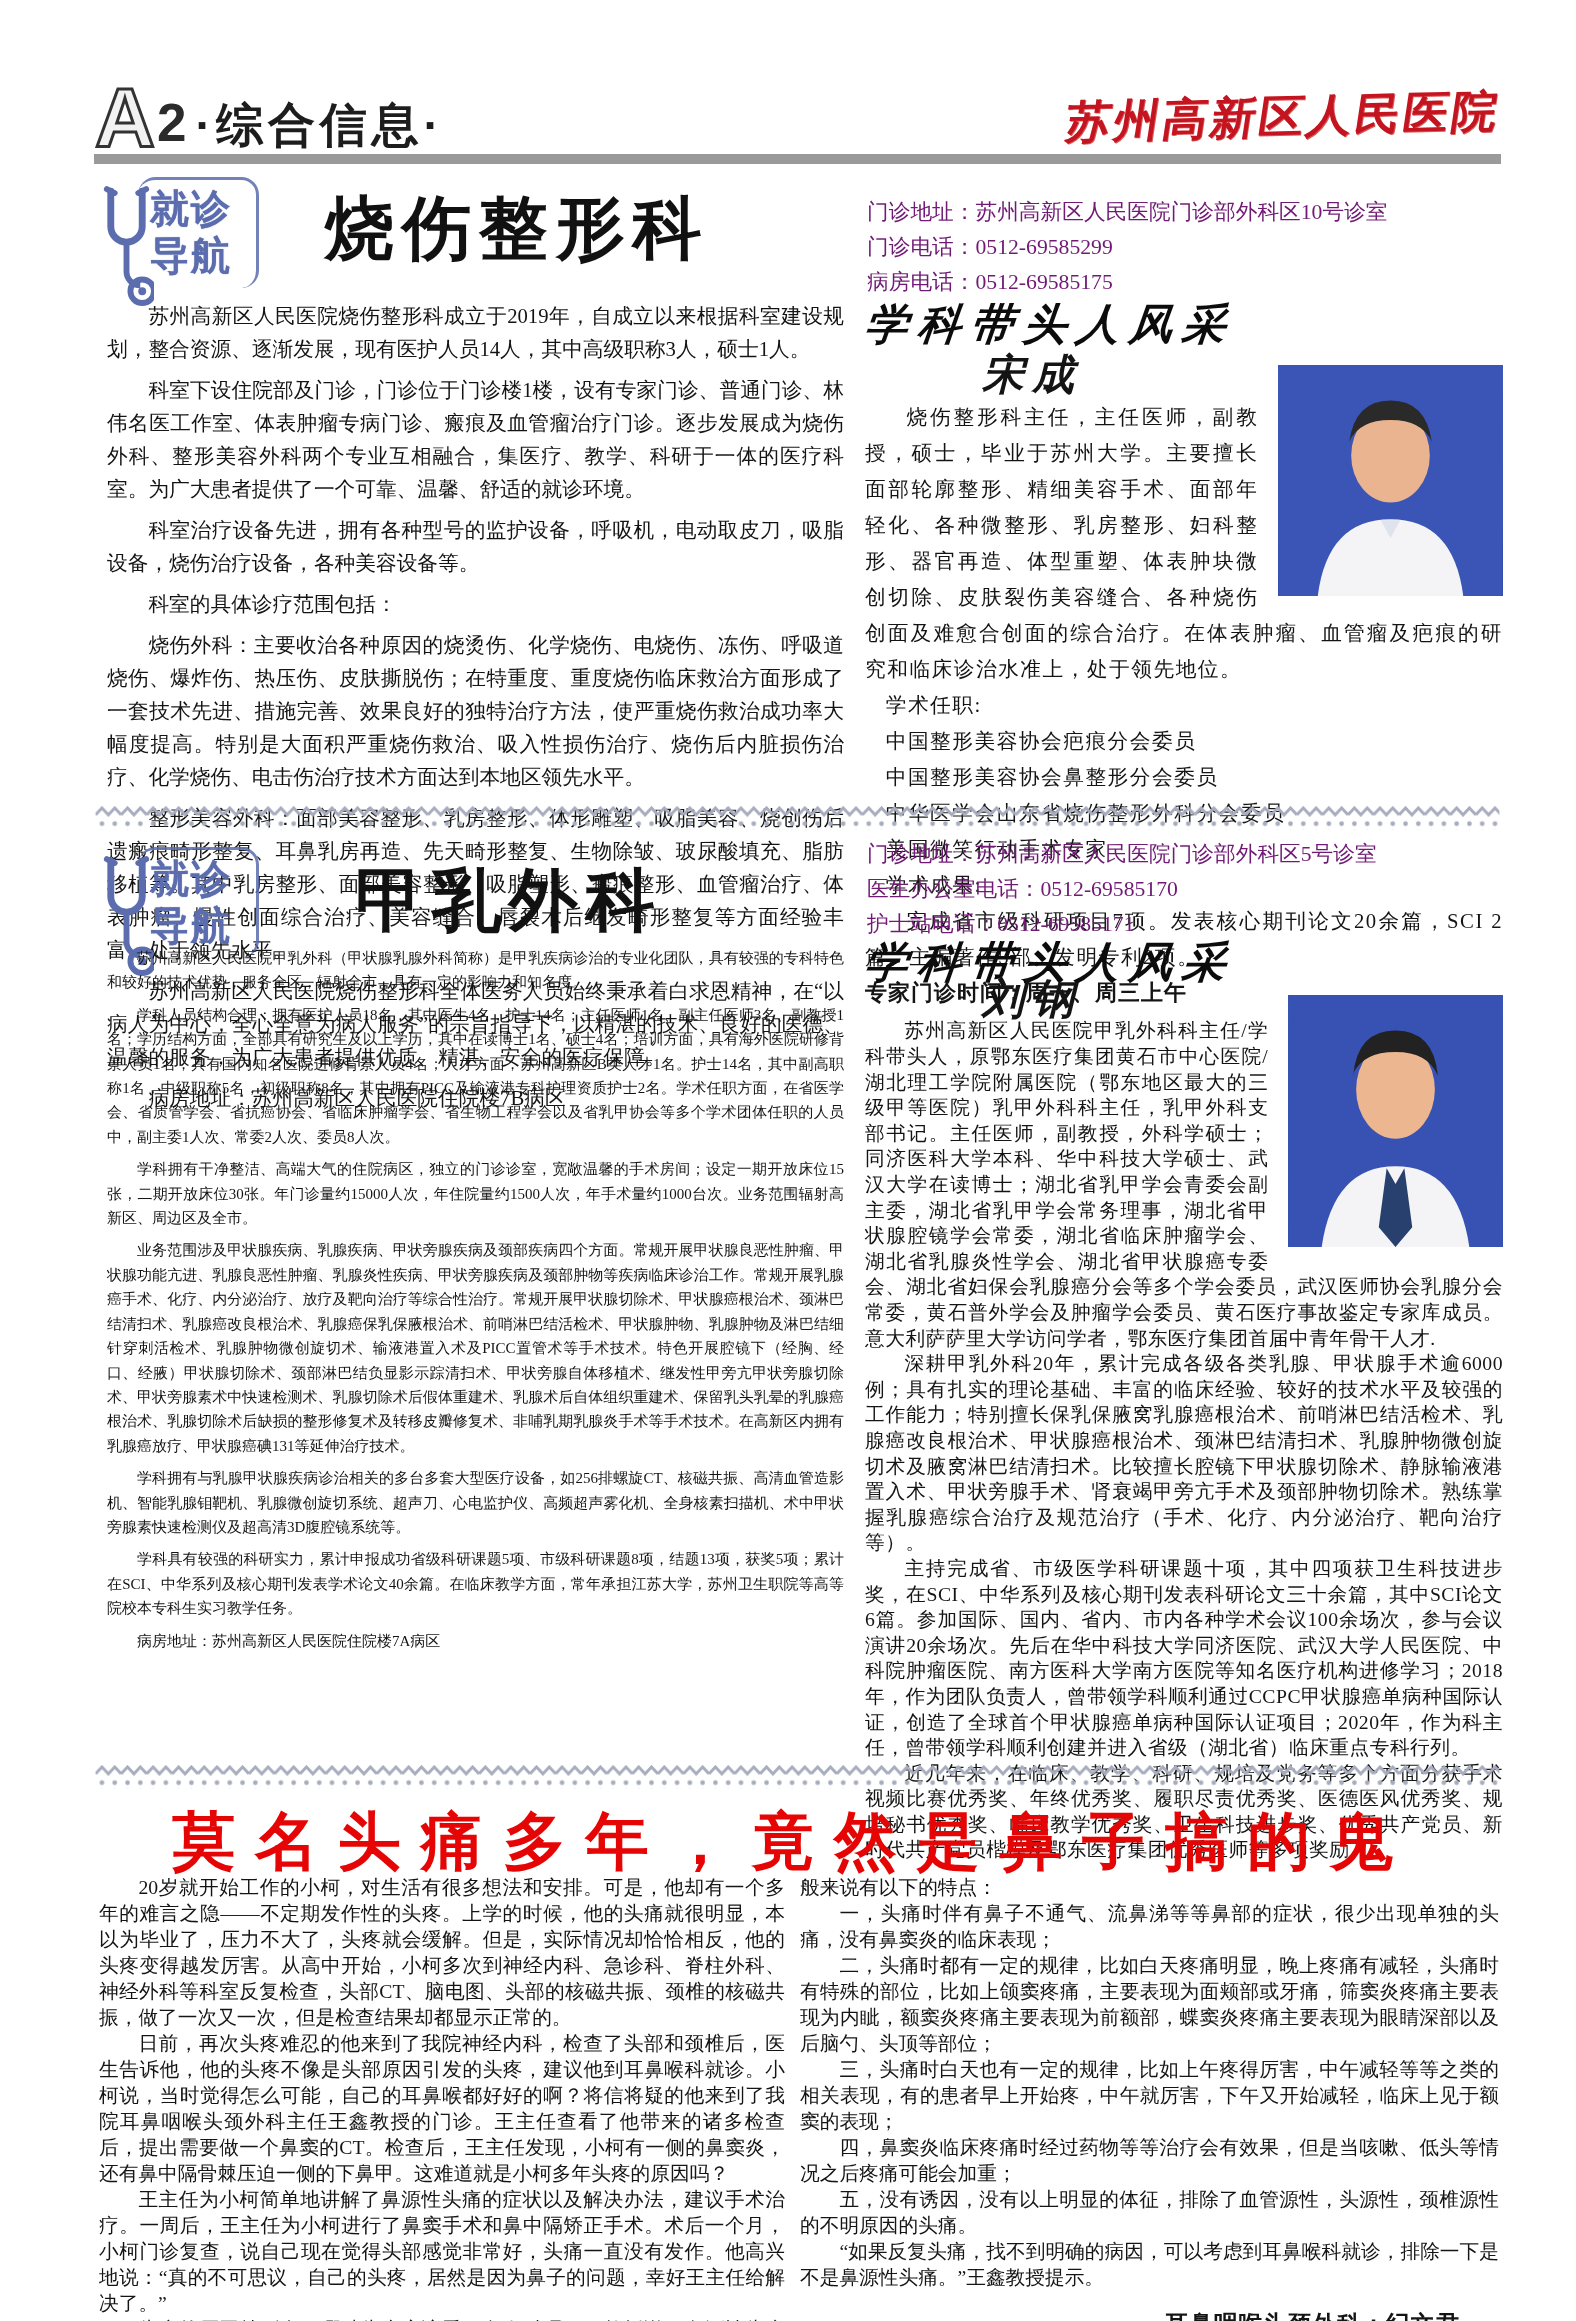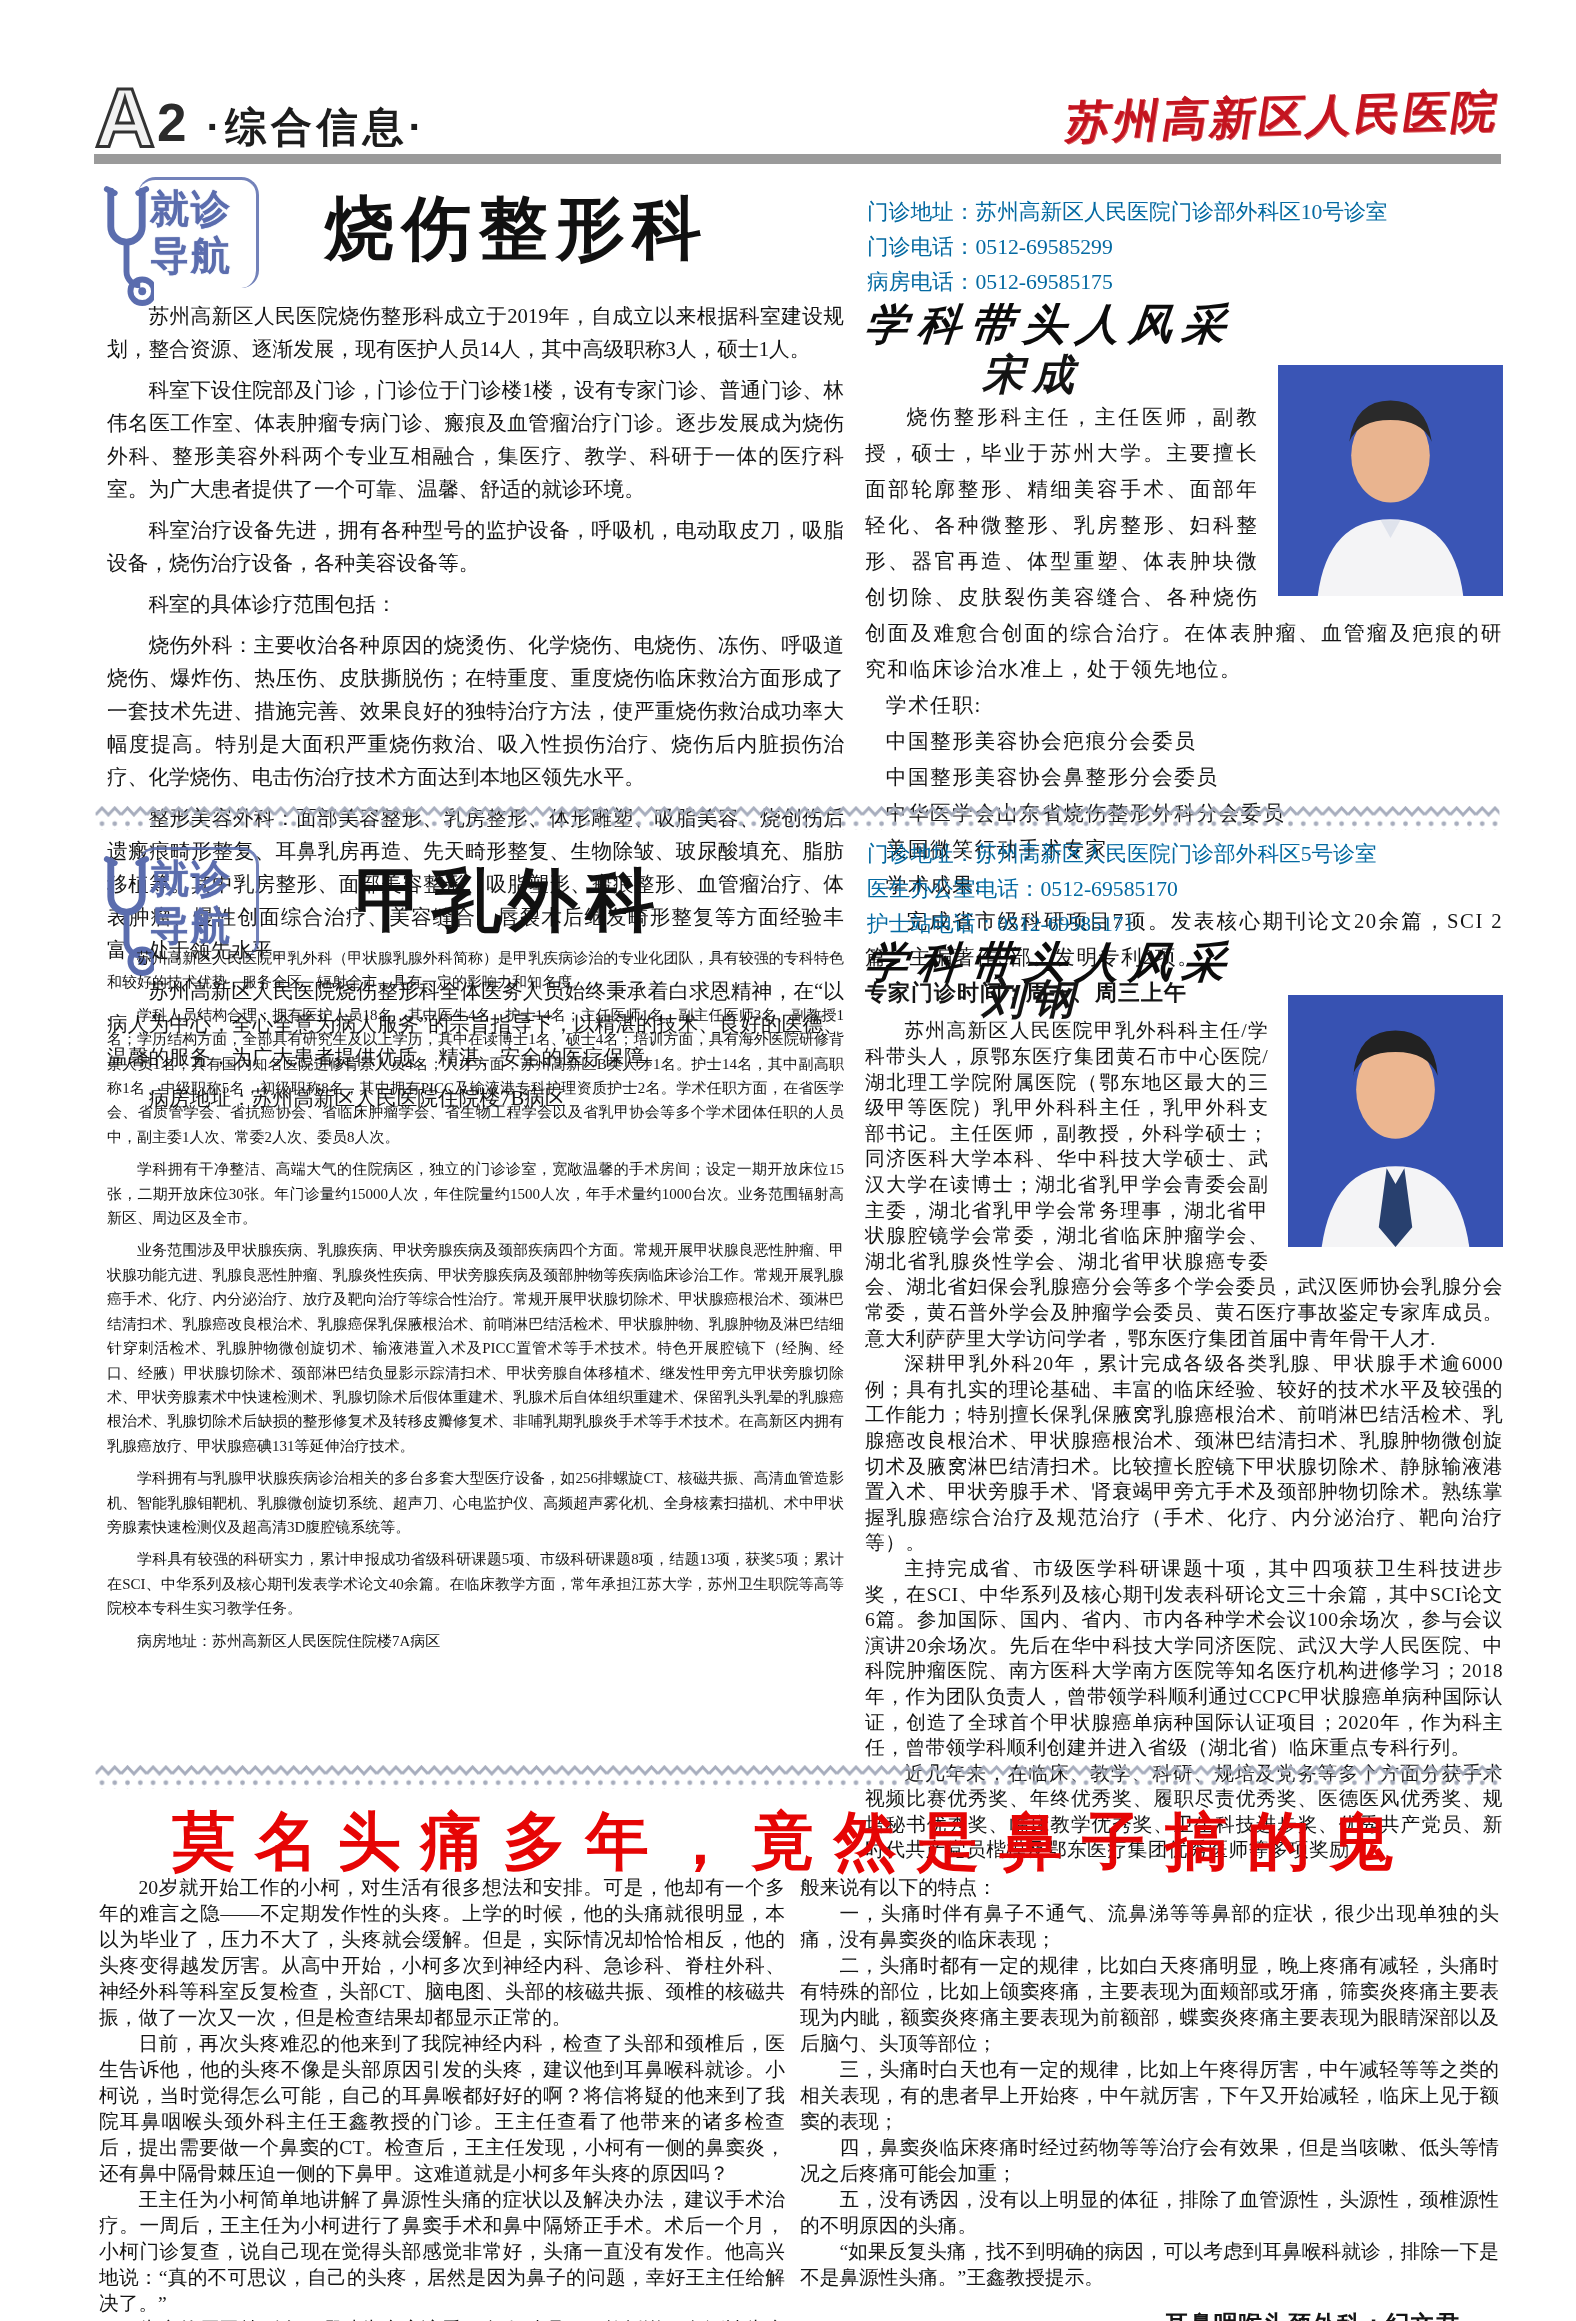--- a/index.html
+++ b/index.html
@@ -4,36 +4,36 @@
 <style>
   html,body{margin:0;padding:0;background:#e9e9e9;}
   .page{position:relative;width:1576px;height:2322px;background:#ffffff;margin:0 auto;
         font-family:"Liberation Serif","DejaVu Serif",serif;color:#141414;overflow:hidden;}
   
   .hdr-left{position:absolute;left:95px;top:71px;white-space:nowrap;}
   .a-big{font-family:"Liberation Sans","DejaVu Sans",sans-serif;font-weight:900;font-size:83px;
          color:#f2f2f2;-webkit-text-stroke:3px #333;letter-spacing:0;vertical-align:-5.9px;}
   .a-num{font-family:"Liberation Sans","DejaVu Sans",sans-serif;font-weight:700;font-size:53px;
          color:#2b2b2b;margin-left:2px;}
-  .sec-label{font-family:"Liberation Sans","DejaVu Sans",sans-serif;font-weight:900;font-size:41px;
-         color:#1d1d1d;letter-spacing:4.9px;margin-left:20px;}
+  .sec-label{font-family:"Liberation Sans","DejaVu Sans",sans-serif;font-weight:900;font-size:47px;
+         color:#1d1d1d;letter-spacing:4.9px;margin-left:9px;}
   .masthead{position:absolute;right:77px;top:87px;font-size:45px;font-weight:bold;color:#c41420;
          transform:skewX(-10deg) rotate(-1.5deg);letter-spacing:3px;text-shadow:1px 1px 0 #d85a5a;}
   .hdr-rule{position:absolute;left:94px;top:154px;width:1407px;height:9.9px;background:#9a9a9a;}
   
   .badge{position:absolute;width:177px;height:158px;}
   .badge svg{position:absolute;left:0;top:5.9px;}
   .badge .btxt{position:absolute;left:51px;top:9.9px;font-family:"Liberation Sans","DejaVu Sans",sans-serif;
          font-weight:900;font-size:39px;line-height:47px;color:#5b6dae;letter-spacing:2px;
          text-shadow:0 0 1px #5b6dae;}
   .badge .brk{position:absolute;border:3.9px solid #5b6dae;width:118px;height:108px;border-radius:17.7px;
          left:39px;top:2px;border-bottom:none;border-left:none;opacity:.85;}
   
   .dept-title{position:absolute;font-weight:700;font-size:69px;letter-spacing:7.9px;color:#111;}
-  .contact{position:absolute;font-size:21.7px;line-height:35px;color:#0369a1;}
+  .contact{position:absolute;font-size:21.7px;line-height:35px;color:#701a75;}
   .body-col{position:absolute;text-align:justify;}
   .body-col p{margin:8px;text-indent:2em;}
   #d1-body{font-size:20.7px;line-height:33px;}
   #d2-body{font-size:15px;line-height:24.4px;}
   .leader-hd{position:absolute;font-size:43px;font-weight:700;font-style:italic;letter-spacing:9.9px;
          transform:skewX(-6deg);color:#0c0c0c;}
   .leader{position:absolute;text-align:justify;}
   .leader .lname{font-size:42px;letter-spacing:7.9px;font-weight:600;margin:0 0 5.9px 33px;font-style:italic;}
   .leader p{margin:0;text-indent:2em;}
   #d1-leader{font-size:20.7px;line-height:36px;letter-spacing:1.5px;}

